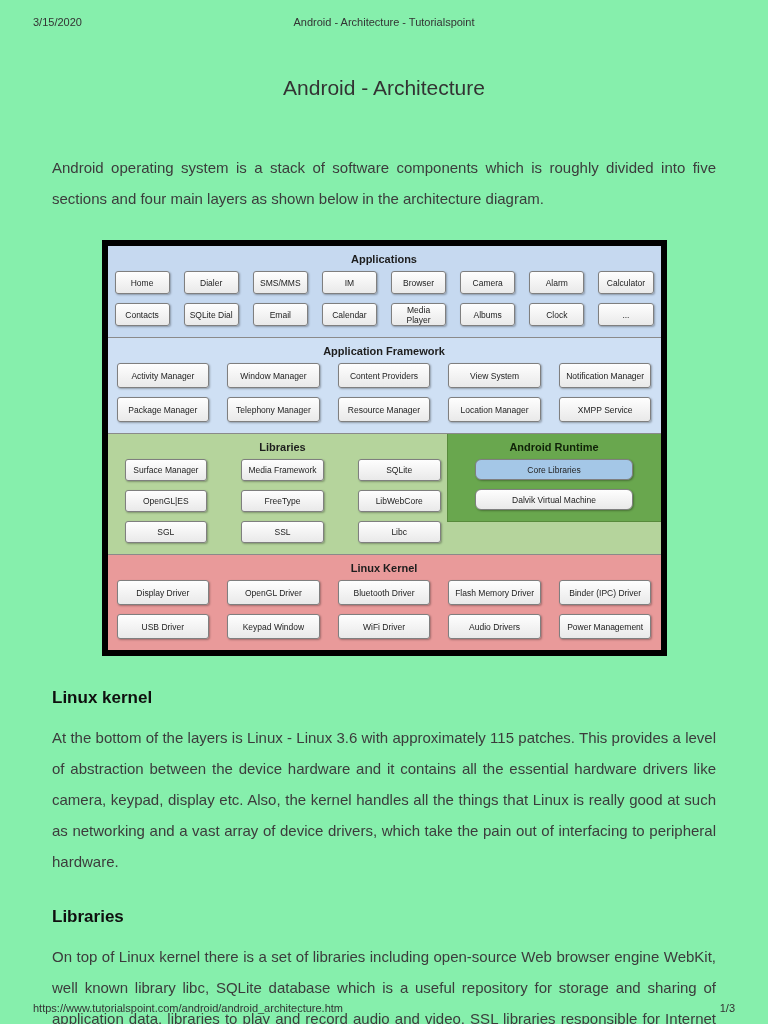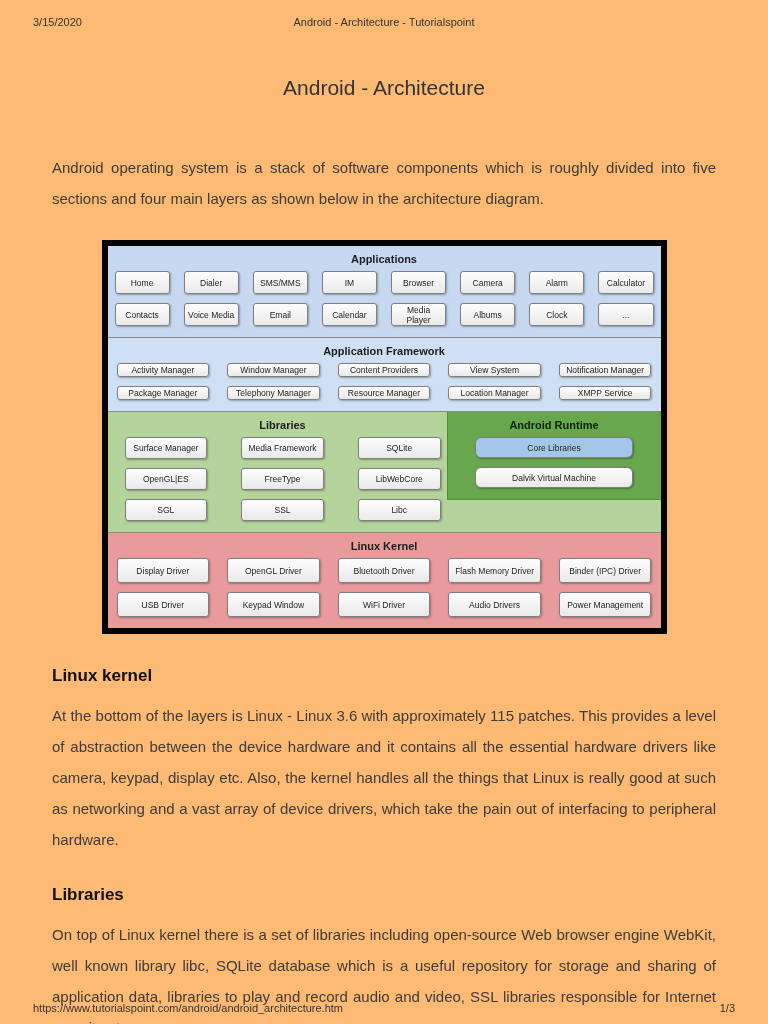--- a/index.html
+++ b/index.html
@@ -1,21 +1,21 @@
 <!DOCTYPE html>
 <html><head>
 <meta charset="utf-8">
 <style>
   html, body { margin: 0; padding: 0; background: #ffffff; }
   body {
     width: 768px; height: 1024px;
     font-family: "Liberation Sans", sans-serif;
     color: #3c3c3c;
   }
-  .page { position: relative; width: 768px; height: 1024px; overflow: hidden; background: #fdba74; }
+  .page { position: relative; width: 768px; height: 1024px; overflow: hidden; background: #86efac; }
 
   
   .print-header { position: absolute; top: 16px; left: 33px; right: 33px; height: 14px; font-size: 11px; color: #333; }
   .print-date { position: absolute; left: 0; top: 0; }
   .print-title { position: absolute; left: 50%; transform: translateX(-50%); top: 0; white-space: nowrap; }
   .print-footer { position: absolute; bottom: 22px; left: 33px; right: 33px; font-size: 11px; color: #333; }
   .footer-url { position: absolute; left: 0; }
   .footer-page { position: absolute; right: 0; }
 
   .content { padding: 12px 52px; }
@@ -50,21 +50,21 @@
   .dbtn {
     display: flex; align-items: center; justify-content: center;
     box-sizing: border-box; text-align: center;
     font-size: 8.5px; line-height: 10px; color: #222;
     background: linear-gradient(#fefefe, #e9e9e9);
     border: 1px solid #7f7f7f; border-radius: 3px;
     box-shadow: 1px 1px 2px rgba(0,0,0,0.30);
     padding: 2px 3px;
   }
   .sec-apps .dbtn  { width: 61px; height: 23px; margin: 0 7px; }
-  .sec-frame .dbtn { width: 94px; height: 14px; margin: 0 9px; }
+  .sec-frame .dbtn { width: 94px; height: 25px; margin: 0 9px; }
   .sec-kernel .dbtn{ width: 93px; height: 25px; margin: 0 9px; }
 
   .band-left { width: 350px; padding-bottom: 2px; }
   .band-left .dbtn { width: 96px; height: 22px; margin: 0 17px; }
   .runtime-box {
     position: absolute; top: 0; right: 0;
     width: 214px; height: 88px;
     background: #69a74e; border-left: 1px solid #578a3b; border-bottom: 1px solid #578a3b;
     box-sizing: border-box;
   }
@@ -98,21 +98,21 @@
           <span class="dbtn" data-name="box-dialer">Dialer</span>
           <span class="dbtn" data-name="box-sms-mms">SMS/MMS</span>
           <span class="dbtn" data-name="box-im">IM</span>
           <span class="dbtn" data-name="box-browser">Browser</span>
           <span class="dbtn" data-name="box-camera">Camera</span>
           <span class="dbtn" data-name="box-alarm">Alarm</span>
           <span class="dbtn" data-name="box-calculator">Calculator</span>
         </div>
         <div class="dg-row" data-name="applications-row-2">
           <span class="dbtn" data-name="box-contacts">Contacts</span>
-          <span class="dbtn" data-name="box-voice-dial">Voice Media</span>
+          <span class="dbtn" data-name="box-voice-dial">SQLite Dial</span>
           <span class="dbtn" data-name="box-email">Email</span>
           <span class="dbtn" data-name="box-calendar">Calendar</span>
           <span class="dbtn" data-name="box-media-player">Media Player</span>
           <span class="dbtn" data-name="box-albums">Albums</span>
           <span class="dbtn" data-name="box-clock">Clock</span>
           <span class="dbtn" data-name="box-ellipsis">...</span>
         </div>
       </div>
 
       <div class="dg-sec sec-frame" data-name="application-framework-layer">

